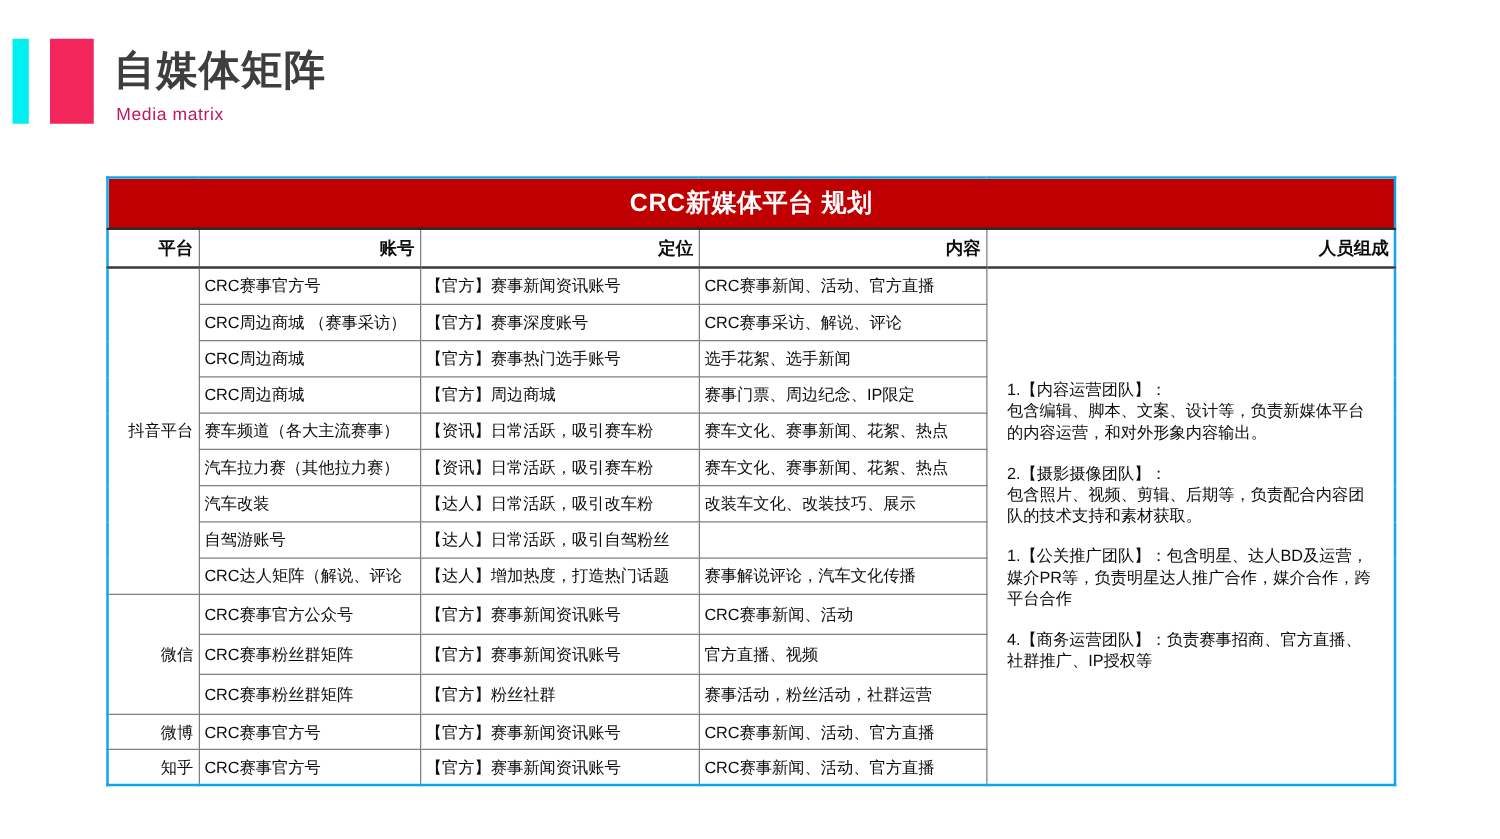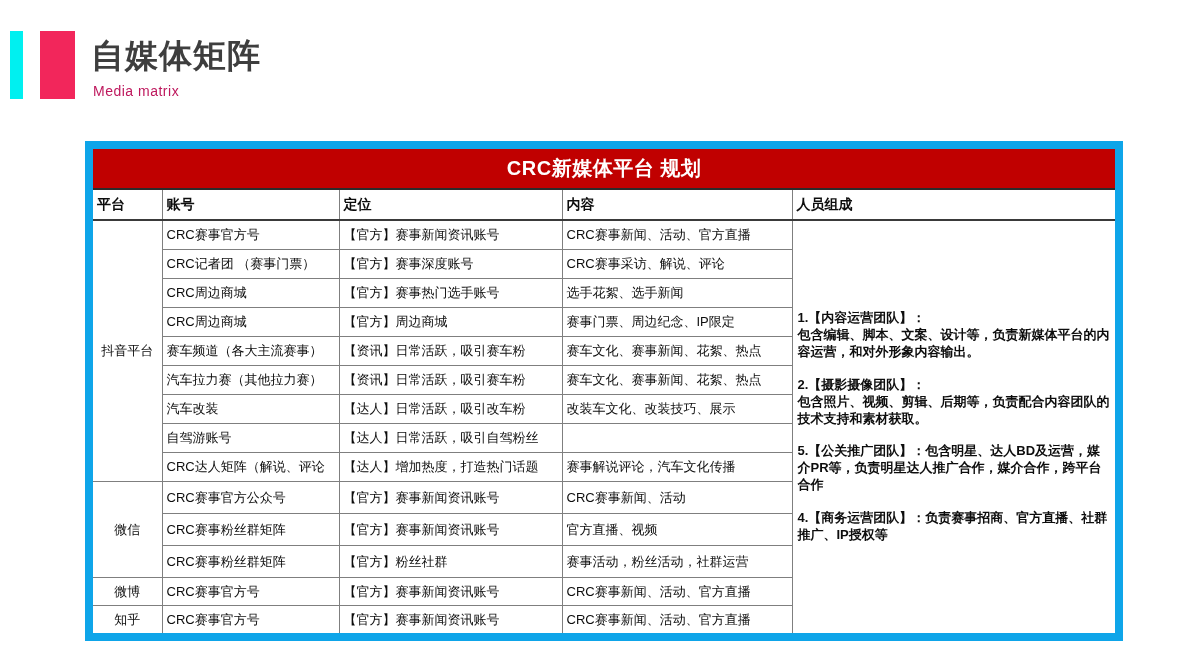--- a/index.html
+++ b/index.html
@@ -29,40 +29,40 @@
     position:absolute;left:85px;top:141px;width:1030px;
     border-collapse:collapse;table-layout:fixed;
     font-size:13px;color:#0d0d0d;
   }
   .media-table td,.media-table th{
     border:1px solid #7f7f7f;
     padding:0 4px;
     overflow:hidden;white-space:nowrap;
     background:#fff;
   }
-  .media-table{border:8px solid #0ea5e9;}
+  .media-table{border:2px solid #0ea5e9;}
   .banner{
     background:var(--red,#c00000) !important;
     color:#fff;text-align:center;
     font-size:20px;font-weight:bold;
     height:39px;letter-spacing:.5px;
     border-bottom:2px solid #2b2b2b !important;
   }
   tr.colheads th{
-    height:29px;font-size:14px;font-weight:bold;text-align:left;
+    height:29px;font-size:14px;font-weight:bold;text-align:right;
     border-bottom:2px solid #3a3a3a;
   }
-  td.platform{text-align:center;font-size:13px;}
+  td.platform{text-align:right;font-size:13px;}
   .g0 td{height:28px;}
   .g1 td{height:31px;margin-top:24px;}
   .g2 td,.g3 td{height:27px;}
 
   td.personnel{
     vertical-align:middle;white-space:normal;
-    padding:6px 5px;line-height:1.3;font-size:13px;font-weight:bold;
+    padding:6px 16px;line-height:1.3;font-size:13px;
   }
   td.personnel p{margin:0 0 16px 0;white-space:pre-wrap;}
   td.personnel p:last-child{margin-bottom:0;}
 </style>
 </head>
 <body>
 
 <div class="slide">
 
   <div class="page-header">
@@ -96,26 +96,26 @@
         <tr class="g0">
           <td rowspan="9" class="platform">抖音平台</td>
           <td>CRC赛事官方号</td>
           <td>【官方】赛事新闻资讯账号</td>
           <td>CRC赛事新闻、活动、官方直播</td>
           <td rowspan="14" class="personnel">
             <p>1.【内容运营团队】：
 包含编辑、脚本、文案、设计等，负责新媒体平台的内容运营，和对外形象内容输出。</p>
             <p>2.【摄影摄像团队】：
 包含照片、视频、剪辑、后期等，负责配合内容团队的技术支持和素材获取。</p>
-            <p>5.【公关推广团队】：包含明星、达人BD及运营，媒介PR等，负责明星达人推广合作，媒介合作，跨平台合作</p>
+            <p>1.【公关推广团队】：包含明星、达人BD及运营，媒介PR等，负责明星达人推广合作，媒介合作，跨平台合作</p>
             <p>4.【商务运营团队】：负责赛事招商、官方直播、社群推广、IP授权等</p>
           </td>
         </tr>
         <tr class="g0">
-          <td>CRC记者团 （赛事门票）</td>
+          <td>CRC周边商城 （赛事采访）</td>
           <td>【官方】赛事深度账号</td>
           <td>CRC赛事采访、解说、评论</td>
         </tr>
         <tr class="g0">
           <td>CRC周边商城</td>
           <td>【官方】赛事热门选手账号</td>
           <td>选手花絮、选手新闻</td>
         </tr>
         <tr class="g0">
           <td>CRC周边商城</td>

